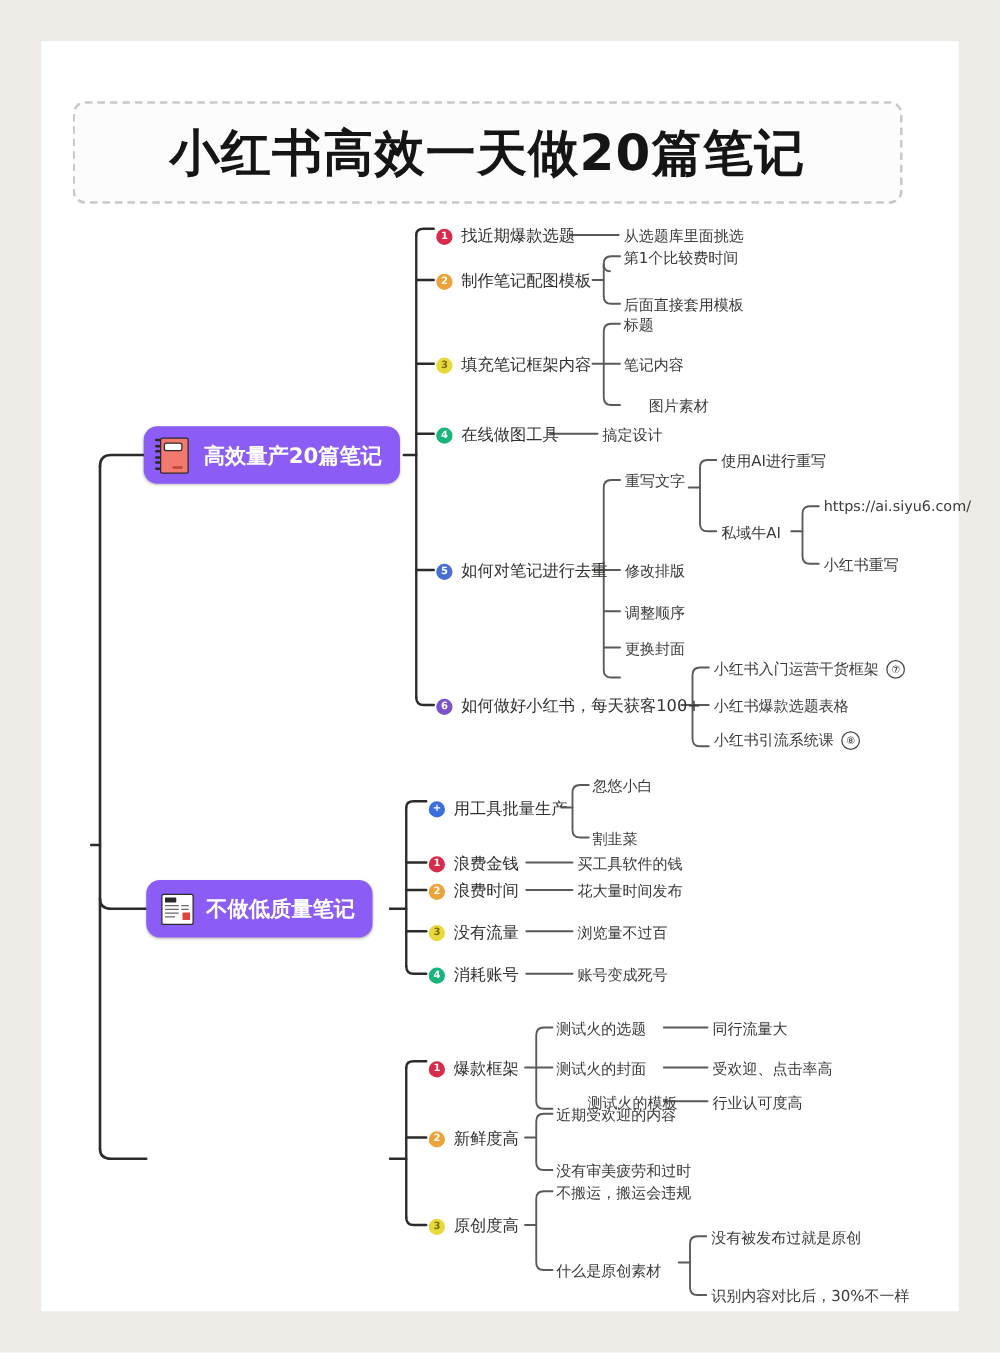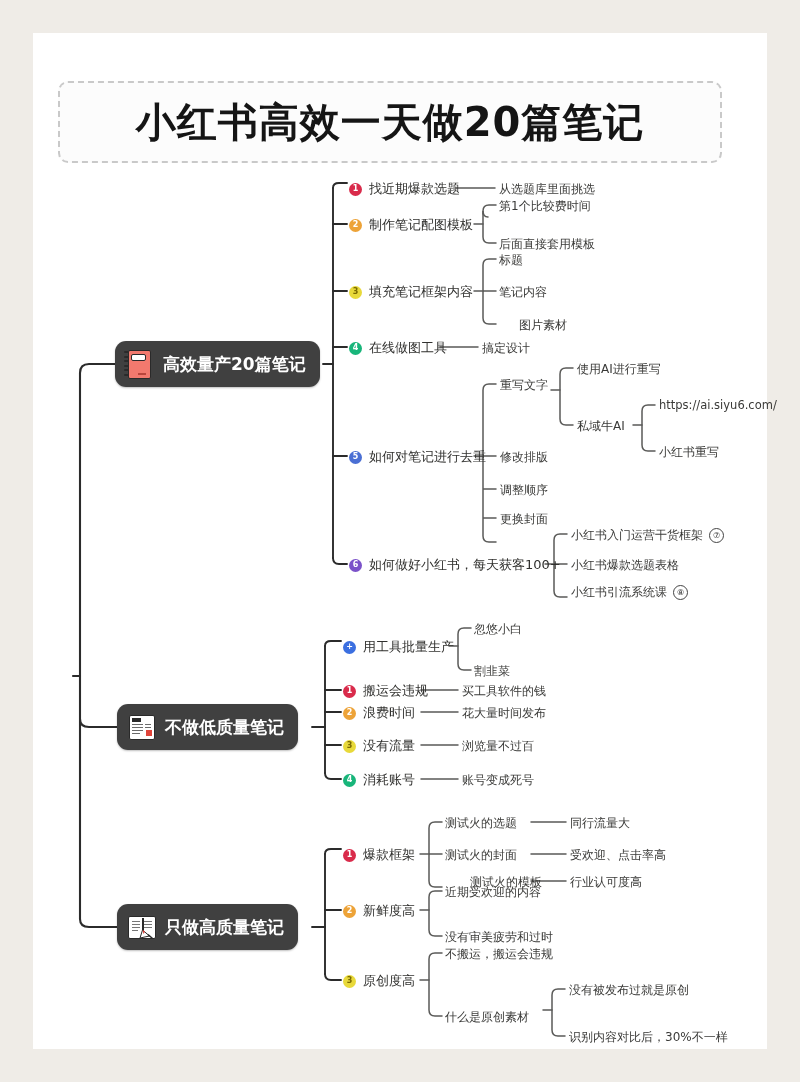--- a/index.html
+++ b/index.html
@@ -23,21 +23,21 @@
   .title-text{
     font-family:"DejaVu Sans","Liberation Sans",sans-serif;
     font-size:40px;font-weight:bold;color:#151515;letter-spacing:1px;
     white-space:nowrap;
   }
   
   .wires{position:absolute;left:0;top:0;width:734px;height:1016px;pointer-events:none;}
   
   .mainnode{
     position:absolute;height:46px;
-    background:#404040;border-radius:11px;
+    background:#8b5cf6;border-radius:11px;
     display:flex;align-items:center;gap:9px;
     padding:0 14px 0 9px;
     box-sizing:border-box;
     box-shadow:0 1px 2px rgba(0,0,0,.25);
   }
   .mainnode .label{
     font-family:"DejaVu Sans","Liberation Sans",sans-serif;
     font-size:17px;font-weight:bold;color:#ffffff;white-space:nowrap;
   }
   .nicon{width:30px;height:30px;flex:0 0 30px;position:relative;}
@@ -220,40 +220,20 @@
         <span class="ln" style="left:2px;top:14px;width:11px;"></span>
         <span class="ln" style="left:2px;top:17px;width:8px;"></span>
         <span class="ln" style="left:15px;top:8px;width:6px;"></span>
         <span class="ln" style="left:15px;top:11px;width:6px;"></span>
         <span class="red"></span>
       </span>
     </span>
     <span class="label">不做低质量笔记</span>
   </div>
 
-  <div class="mainnode" style="left:84px;top:871px;">
-    <span class="nicon">
-      <span class="ico-book">
-        <span class="spine"></span>
-        <span class="ln" style="left:3px;top:4px;width:8px;"></span>
-        <span class="ln" style="left:3px;top:7px;width:8px;"></span>
-        <span class="ln" style="left:3px;top:10px;width:8px;"></span>
-        <span class="ln" style="left:3px;top:13px;width:6px;"></span>
-        <span class="ln" style="left:15px;top:4px;width:8px;"></span>
-        <span class="ln" style="left:15px;top:7px;width:8px;"></span>
-        <span class="ln" style="left:15px;top:10px;width:8px;"></span>
-      </span>
-      <svg class="ico-pen" viewBox="0 0 14 14">
-        <path d="M1 13 L3.5 5 L10.5 11 Z" fill="#ffffff" stroke="#2a2a2a" stroke-width="1"></path>
-        <path d="M9.5 10 L13 13" stroke="#2a2a2a" stroke-width="1.6" stroke-linecap="round"></path>
-        <path d="M3.5 5 L6 6.5 L4.5 9 Z" fill="#e0443a"></path>
-      </svg>
-    </span>
-    <span class="label">只做高质量笔记</span>
-  </div>
 
   <div class="topic" style="left:316px;top:147px;">
     <span class="badge" style="background:#d92b4b;">1</span>
     <span class="t1">找近期爆款选题</span>
   </div>
   <div class="leaf" style="left:466px;top:148px;">从选题库里面挑选</div>
 
   <div class="topic" style="left:316px;top:183px;">
     <span class="badge" style="background:#eda338;">2</span>
     <span class="t1">制作笔记配图模板</span>
@@ -302,21 +282,21 @@
 
   <div class="topic" style="left:310px;top:605px;">
     <span class="badge" style="background:#3b6fe0;">+</span>
     <span class="t1">用工具批量生产</span>
   </div>
   <div class="leaf" style="left:441px;top:588px;">忽悠小白</div>
   <div class="leaf" style="left:441px;top:630px;">割韭菜</div>
 
   <div class="topic" style="left:310px;top:649px;">
     <span class="badge" style="background:#d92b4b;">1</span>
-    <span class="t1">搬运会违规</span>
+    <span class="t1">浪费金钱</span>
   </div>
   <div class="leaf" style="left:429px;top:650px;text-align:right;">买工具软件的钱</div>
 
   <div class="topic" style="left:310px;top:671px;">
     <span class="badge" style="background:#eda338;">2</span>
     <span class="t1">浪费时间</span>
   </div>
   <div class="leaf" style="left:429px;top:672px;">花大量时间发布</div>
 
   <div class="topic" style="left:310px;top:704px;">

